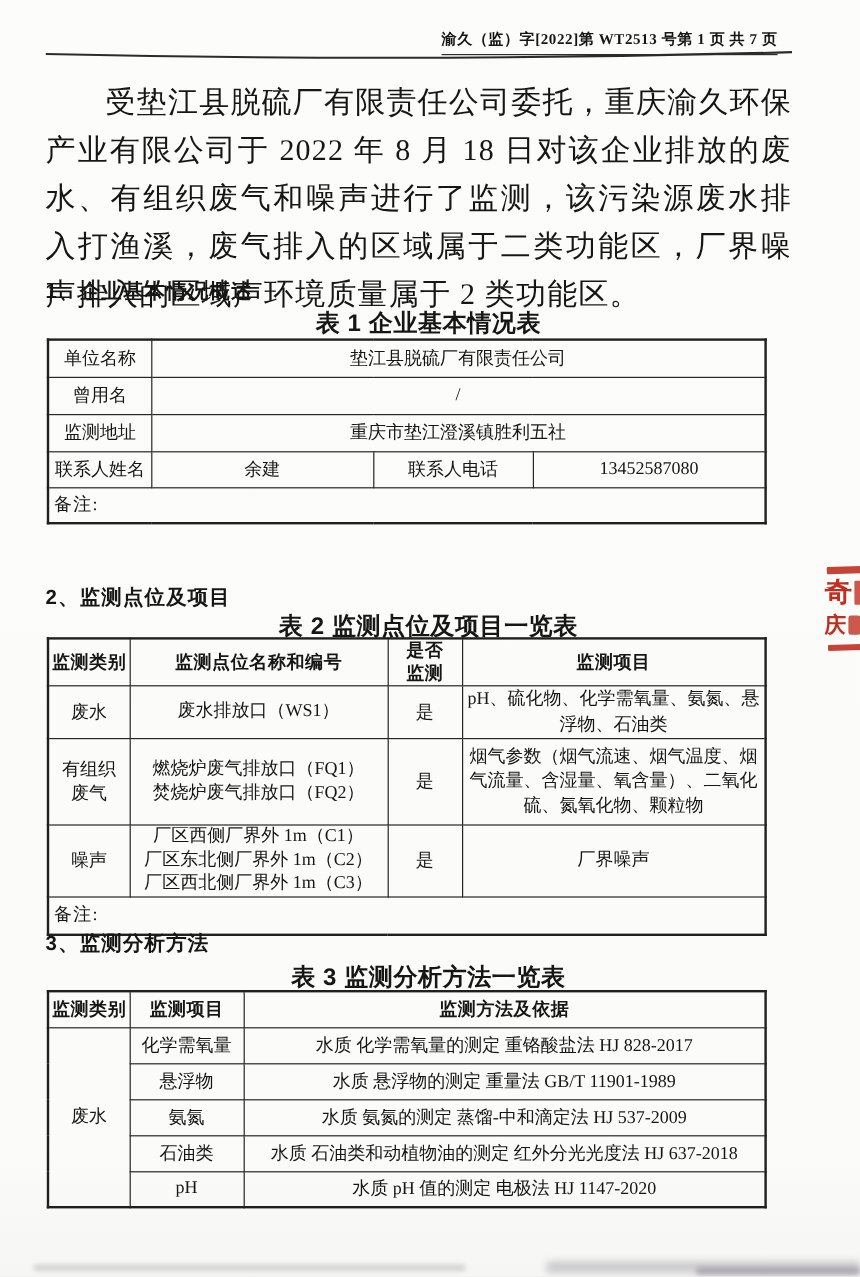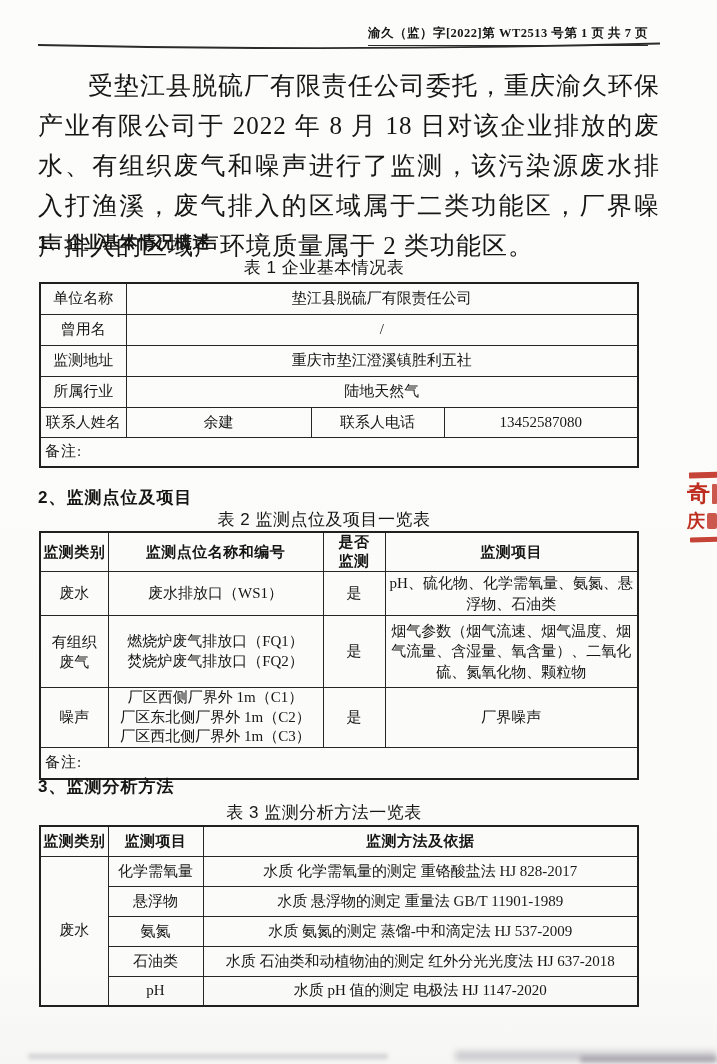--- a/index.html
+++ b/index.html
@@ -11,21 +11,21 @@
     color:#161616;
   }
   
   .hdr{position:absolute;top:25px;left:38px;width:610px;display:flex;justify-content:flex-end;align-items:flex-end;font-size:12.5px;font-weight:bold;letter-spacing:.5px;}
   .hdr span{border-bottom:1.5px solid #2d2d2d;padding-bottom:3px;}
   .hdr-rule{position:absolute;top:41px;left:38px;}
   
   .intro{position:absolute;top:66px;left:38px;width:622px;margin:0;font-size:25px;line-height:40px;letter-spacing:1px;text-indent:2em;text-align:justify;}
   
   .h{position:absolute;left:38px;font-family:"Liberation Sans","DejaVu Sans",sans-serif;font-weight:bold;font-size:17px;letter-spacing:1px;}
-  .cap{position:absolute;left:24px;width:600px;text-align:center;font-family:"Liberation Sans","DejaVu Sans",sans-serif;font-weight:normal;font-size:17px;letter-spacing:.5px;}
+  .cap{position:absolute;left:57px;width:600px;text-align:center;font-family:"Liberation Sans","DejaVu Sans",sans-serif;font-weight:bold;font-size:20px;letter-spacing:.5px;}
   .sec1-h{top:231px}.cap1{top:256px}
   .sec2-h{top:486px}.cap2{top:508px}
   .sec3-h{top:775px}.cap3{top:801px}
   
   table.t{position:absolute;left:39px;width:600px;border-collapse:collapse;table-layout:fixed;font-size:15px;}
   table.t td{border:1.6px solid #262626;padding:0 4px;vertical-align:middle;overflow:hidden;}
   table.t{border:2px solid #202020;}
   .t1{top:282px}
   .t2{top:531px}
   .t3{top:825px}
@@ -81,24 +81,20 @@
       <td class="c">单位名称</td>
       <td class="c" colspan="3">垫江县脱硫厂有限责任公司</td>
     </tr>
     <tr style="height:31px">
       <td class="c">曾用名</td>
       <td class="c" colspan="3">/</td>
     </tr>
     <tr style="height:31px">
       <td class="c">监测地址</td>
       <td class="c" colspan="3">重庆市垫江澄溪镇胜利五社</td>
-    </tr>
-    <tr style="height:31px">
-      <td class="c">所属行业</td>
-      <td class="c" colspan="3">陆地天然气</td>
     </tr>
     <tr style="height:30px">
       <td class="c" style="padding:0 1px;">联系人姓名</td>
       <td class="c">余建</td>
       <td class="c">联系人电话</td>
       <td class="c">13452587080</td>
     </tr>
     <tr style="height:30px">
       <td class="note" colspan="4">备注:</td>
     </tr>

